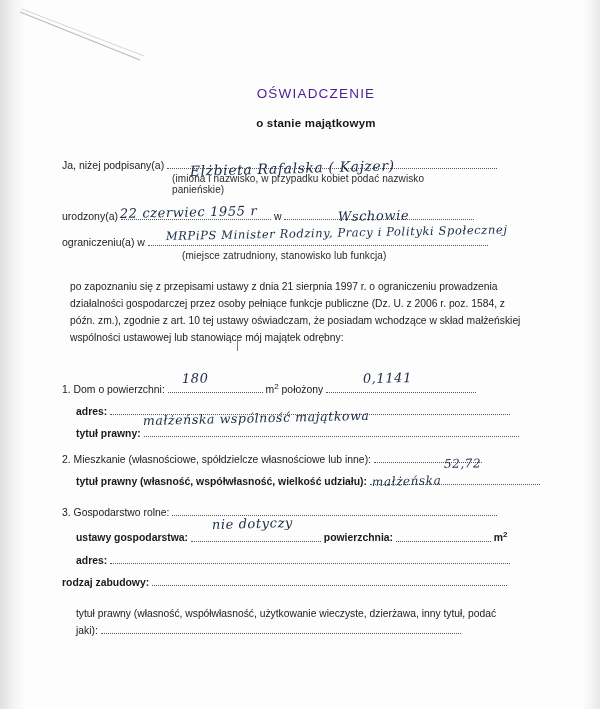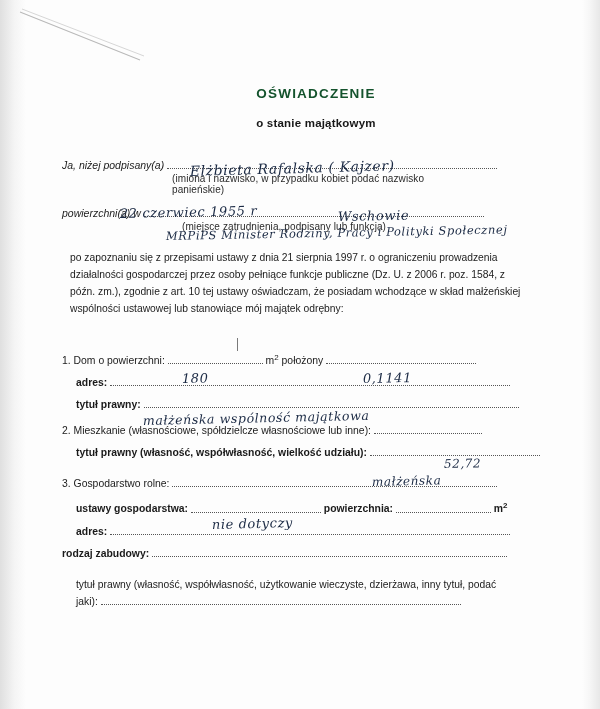--- a/index.html
+++ b/index.html
@@ -56,42 +56,42 @@
   .content {
     position: absolute;
     left: 62px;
     right: 30px;
     top: 86px;
   }
 
   .title {
     text-align: center;
     font-size: 13.5px;
-    font-weight: bold;
+    font-weight: normal;
     letter-spacing: 1.2px;
-    color: #14532d;
+    color: #4c1d95;
   }
   .subtitle {
     text-align: center;
     font-size: 11.5px;
     font-weight: bold;
     margin-top: 16px;
     letter-spacing: .2px;
     color: #171717;
   }
 
   .row {
     position: relative;
     font-size: 10.5px;
     line-height: 16px;
     color: #1c1c1c;
     white-space: nowrap;
   }
 
-  .lbl { display: inline; font-style: italic; }
+  .lbl { display: inline; }
 
   
   .dots {
     display: inline-block;
     border-bottom: 1px dotted #555;
     height: 11px;
     vertical-align: baseline;
     position: relative;
   }
 
@@ -172,26 +172,32 @@
 
     <div class="title">OŚWIADCZENIE</div>
     <div class="subtitle">o stanie majątkowym</div>
 
     <div class="row" style="margin-top:28px;">
       <span class="lbl">Ja, niżej podpisany(a)</span>
       <span class="dots" style="width:330px;"></span>
     </div>
     <div class="hint" style="margin-left:110px; width:300px;">(imiona i nazwisko, w przypadku kobiet podać nazwisko panieńskie)</div>
 
+    <div class="row" style="margin-top:13px;">
+      <span class="lbl">urodzony(a)</span>
+      <span class="dots" style="width:150px;"></span>
+      <span class="lbl">w</span>
+      <span class="dots" style="width:190px;"></span>
+    </div>
 
     <div class="row" style="margin-top:10px;">
-      <span class="lbl">powierzchni(a) w</span>
+      <span class="lbl">ograniczeniu(a) w</span>
       <span class="dots" style="width:340px;"></span>
     </div>
-    <div class="hint" style="margin-left:120px; width:290px;">(miejsce zatrudnienia, podpisany lub funkcja)</div>
+    <div class="hint" style="margin-left:120px; width:290px;">(miejsce zatrudniony, stanowisko lub funkcja)</div>
 
 
     <div class="para" style="margin-top:17px; width:460px;">po zapoznaniu się z przepisami ustawy z dnia 21 sierpnia 1997 r. o ograniczeniu prowadzenia działalności gospodarczej przez osoby pełniące funkcje publiczne (Dz. U. z 2006 r. poz. 1584, z późn. zm.), zgodnie z art. 10 tej ustawy oświadczam, że posiadam wchodzące w skład małżeńskiej wspólności ustawowej lub stanowiące mój majątek odrębny:</div>
 
     <div class="tick" style="left:175px; top:252px;"></div>
 
     <div class="numitem" style="margin-top:32px;">
       <span>1.</span>
       <span>Dom o powierzchni:</span>
       <span class="dots" style="width:95px;"></span>

